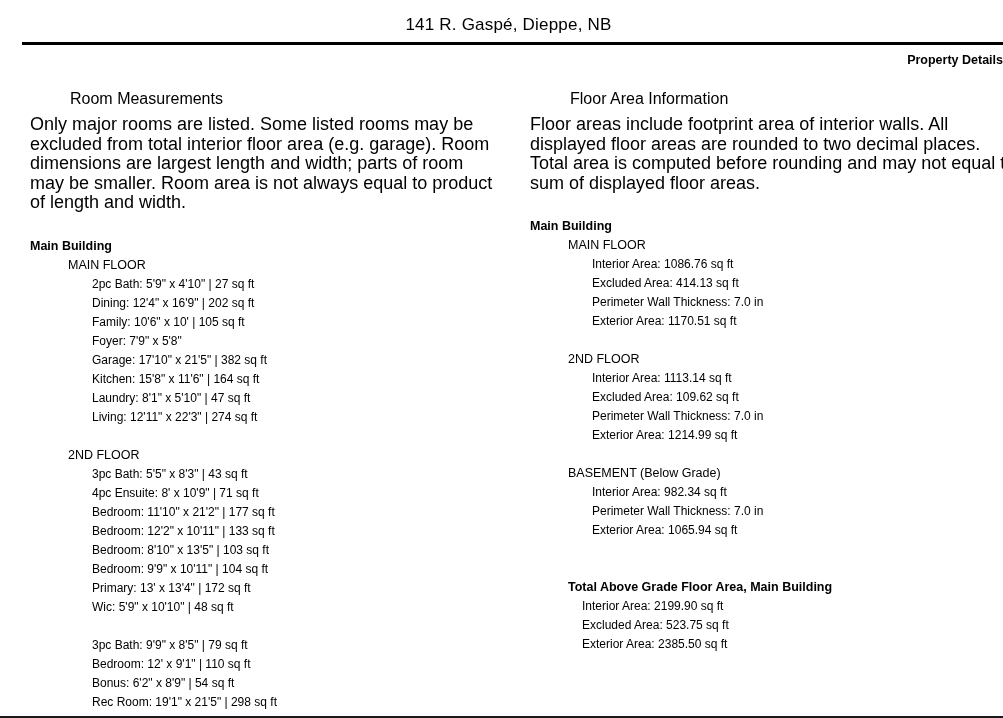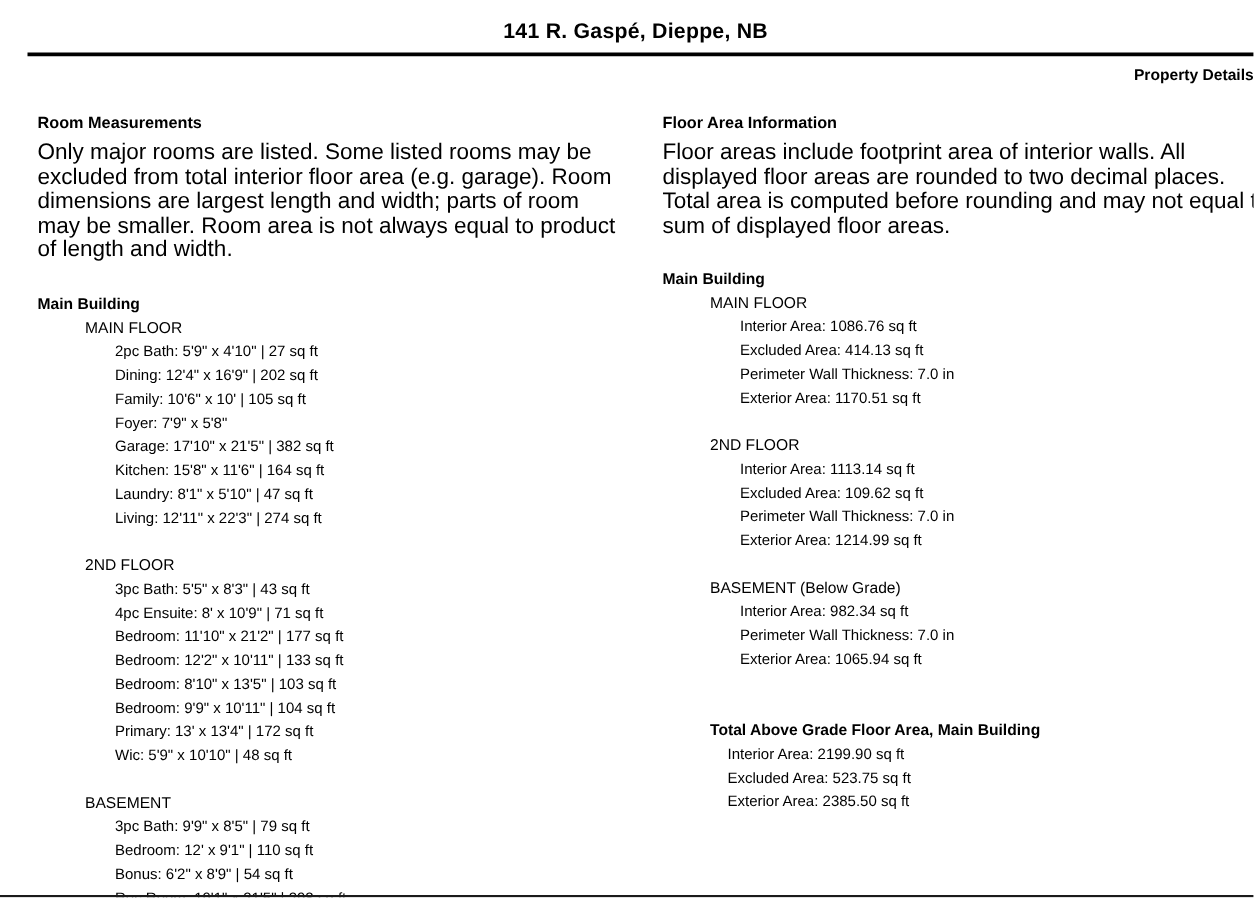--- a/index.html
+++ b/index.html
@@ -7,21 +7,21 @@
     position: relative;
     width: 1003px;
     height: 718px;
     background: #ffffff;
     color: #000000;
     font-family: "Liberation Sans", sans-serif;
     overflow: hidden;
   }
   .doc-title {
     text-align: center;
-    font-weight: bold;
+    font-weight: normal;
     font-size: 17px;
     padding-top: 15px;
     letter-spacing: 0.2px;
     padding-left: 14px;
   }
   .title-rule {
     height: 3px;
     background: #000000;
     margin: 7px 0 0 22px;
   }
@@ -32,23 +32,24 @@
     margin-top: 8px;
   }
   .content {
     display: flex;
     margin-top: 23px;
     padding-left: 30px;
   }
   .col-left  { width: 500px; flex: none; }
   .col-right { width: 503px; flex: none; }
   .col-heading {
-    font-weight: bold;
-    font-size: 13px;
+    font-weight: normal;
+    font-size: 16px;
     margin-bottom: 7px;
+    margin-left: 40px;
   }
   .col-desc {
     font-size: 18px;
     line-height: 19.5px;
     margin: 0;
   }
   .col-left  .col-desc { width: 470px; }
   .col-right .col-desc { width: 488px; }
   .building-block { margin-top: 24px; }
   .building-name {
@@ -125,21 +126,20 @@
               <div class="detail-line">3pc Bath: 5'5" x 8'3" | 43 sq ft</div>
               <div class="detail-line">4pc Ensuite: 8' x 10'9" | 71 sq ft</div>
               <div class="detail-line">Bedroom: 11'10" x 21'2" | 177 sq ft</div>
               <div class="detail-line">Bedroom: 12'2" x 10'11" | 133 sq ft</div>
               <div class="detail-line">Bedroom: 8'10" x 13'5" | 103 sq ft</div>
               <div class="detail-line">Bedroom: 9'9" x 10'11" | 104 sq ft</div>
               <div class="detail-line">Primary: 13' x 13'4" | 172 sq ft</div>
               <div class="detail-line">Wic: 5'9" x 10'10" | 48 sq ft</div>
             </div>
             <div class="floor-section">
-              <div class="floor-name">BASEMENT</div>
               <div class="detail-line">3pc Bath: 9'9" x 8'5" | 79 sq ft</div>
               <div class="detail-line">Bedroom: 12' x 9'1" | 110 sq ft</div>
               <div class="detail-line">Bonus: 6'2" x 8'9" | 54 sq ft</div>
               <div class="detail-line">Rec Room: 19'1" x 21'5" | 298 sq ft</div>
               <div class="detail-line">Servery: 10'3" x 10'9" | 102 sq ft</div>
               <div class="detail-line">Utility: 3' x 7'5"</div>
             </div>
           </div>
       </div>
     </div>

